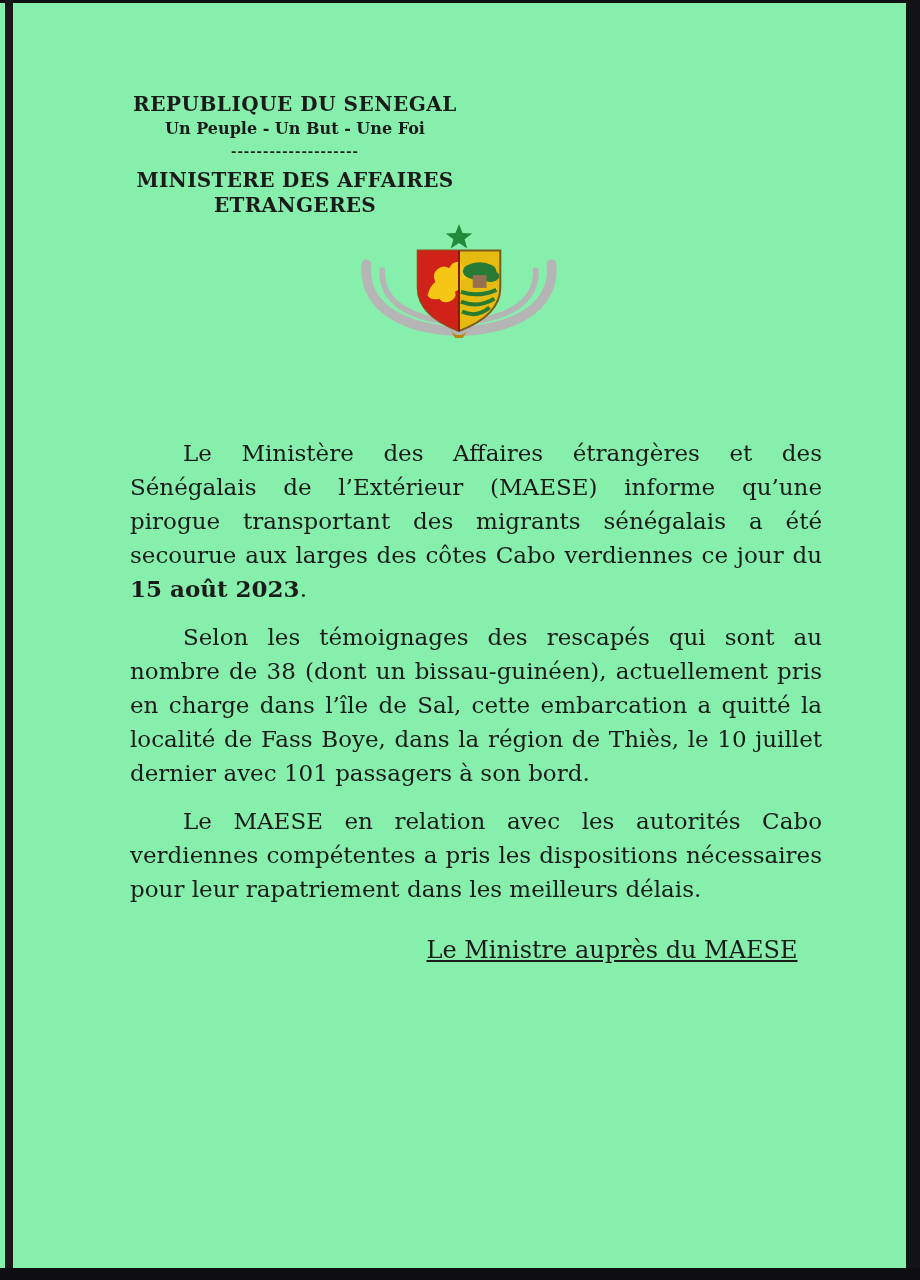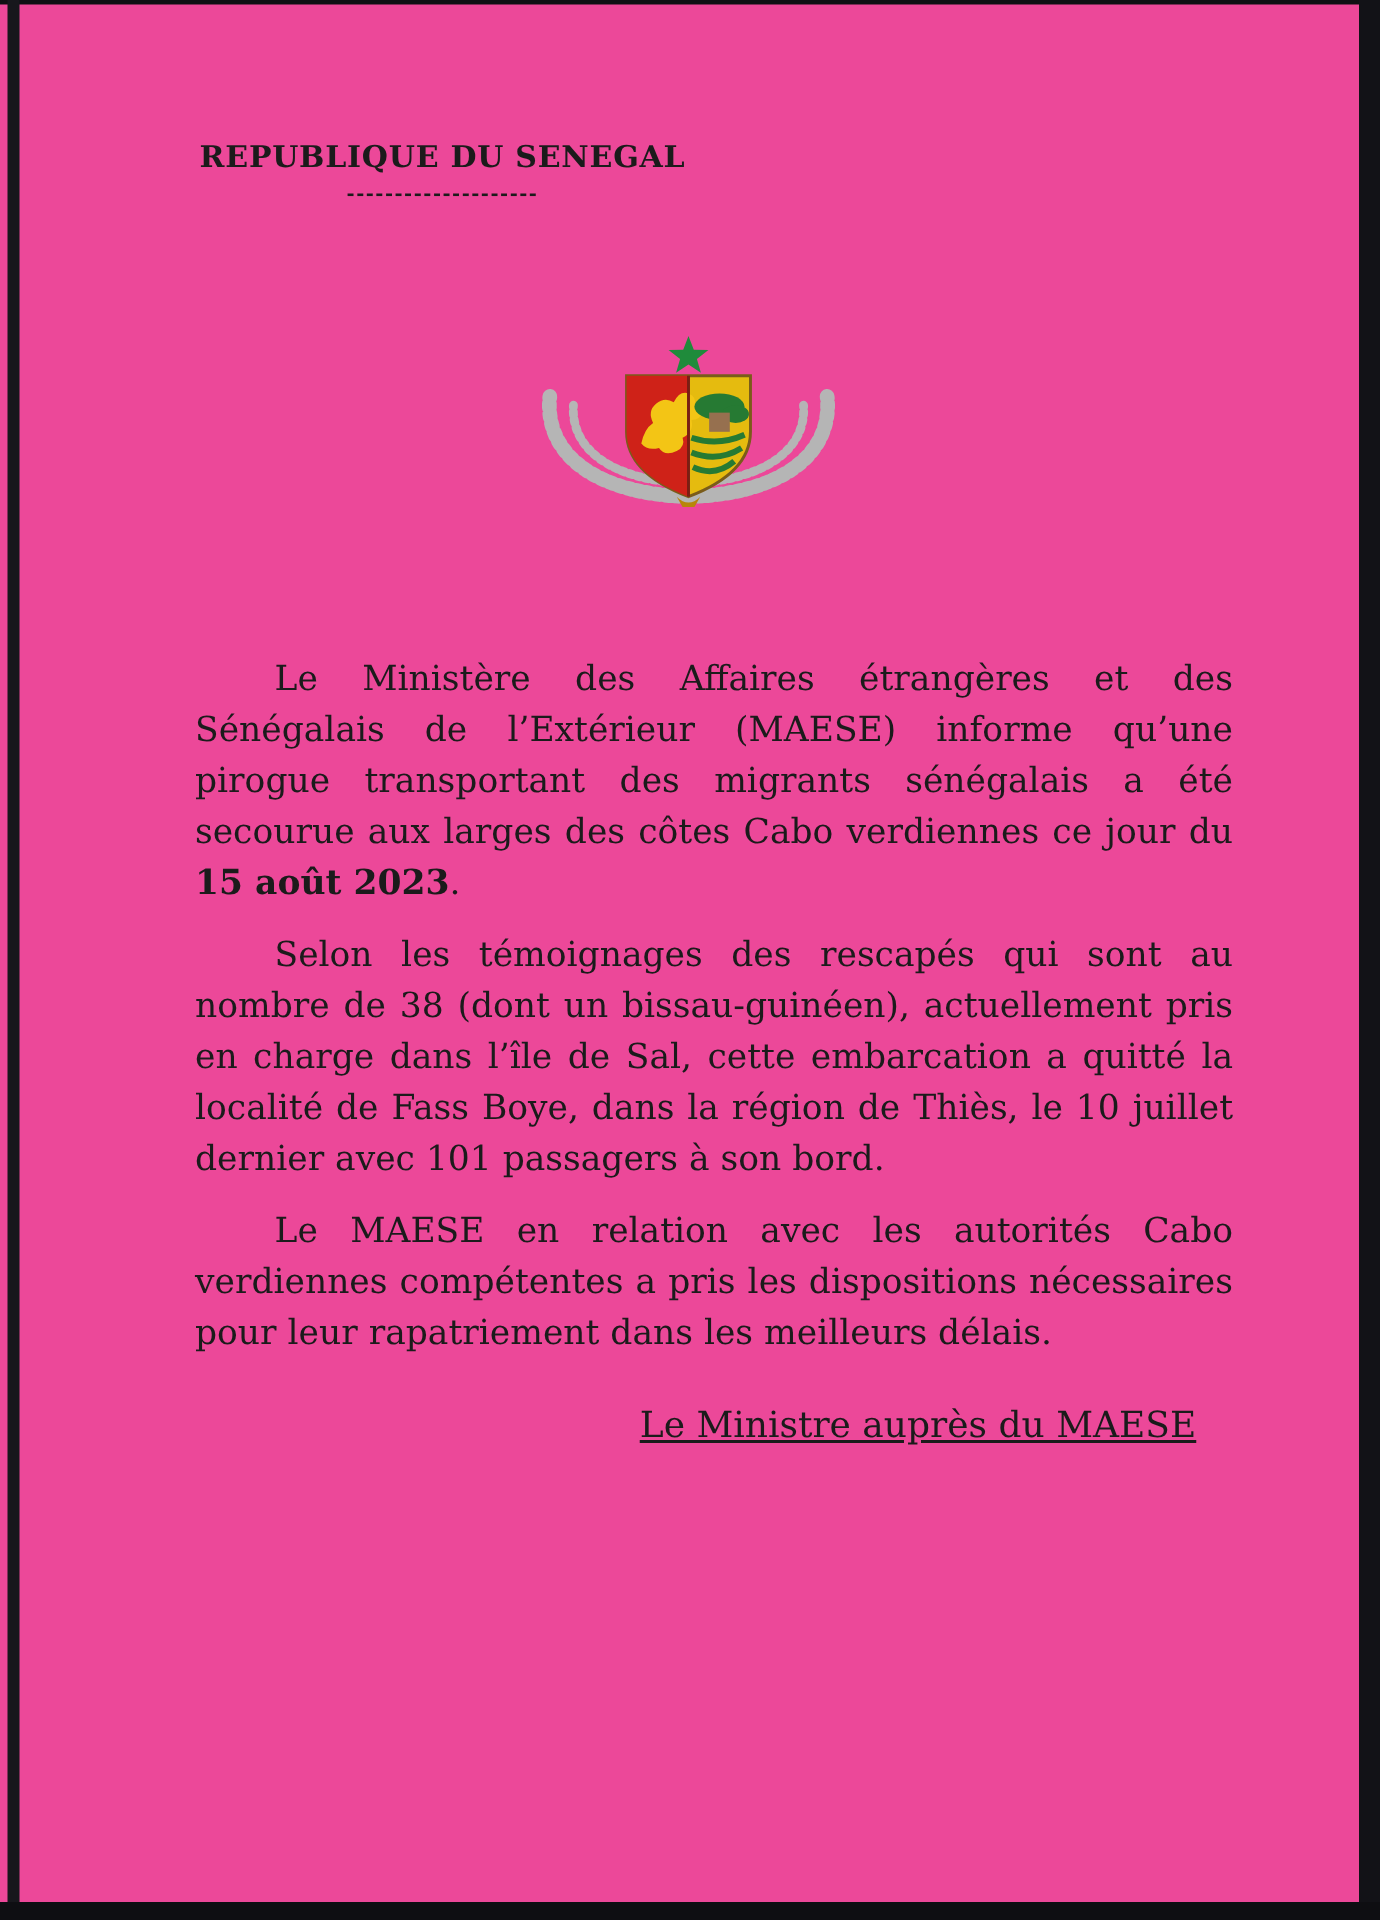--- a/index.html
+++ b/index.html
@@ -1,20 +1,20 @@
 <!DOCTYPE html>
 <html><head>
 <meta charset="utf-8">
 <style>
   html, body { margin: 0; padding: 0; background: #ffffff; }
   .page {
     position: relative;
     width: 920px;
     height: 1280px;
-    background: #ec4899;
+    background: #86efac;
     overflow: hidden;
     font-family: "DejaVu Serif", "Liberation Serif", serif;
     color: #1b1b1b;
   }
   .edge { position: absolute; }
   .edge-top    { left: 0;   top: 0;    width: 920px; height: 3px;  background: #101014; }
   .edge-left   { left: 5px; top: 0;    width: 8px;   height: 1280px; background: #17171c; }
   .edge-right  { left: 906px; top: 0;  width: 14px;  height: 1280px; background: #121217; }
   .edge-bottom { left: 0;  top: 1268px; width: 920px; height: 12px; background: #0e0e12; }
 
@@ -70,22 +70,24 @@
 
 <div class="page">
 
   <div class="edge edge-top"></div>
   <div class="edge edge-left"></div>
   <div class="edge edge-right"></div>
   <div class="edge edge-bottom"></div>
 
   <div class="header-block">
     <div class="republic">REPUBLIQUE DU SENEGAL</div>
+    <div class="motto">Un Peuple - Un But - Une Foi</div>
     <div class="divider">--------------------</div>
     <div class="ministry">
+      <div>MINISTERE DES AFFAIRES ETRANGERES</div>
     </div>
   </div>
 
   <div class="emblem">
     <svg viewBox="0 0 220 120" width="222" height="118">
 
       <path d="M110,112 C45,110 12,82 16,44" fill="none" stroke-width="10" stroke-dasharray="3 3.5" stroke-linecap="round" stroke="#b5b5b5"></path>
       <path d="M110,112 C175,110 208,82 204,44" fill="none" stroke-width="10" stroke-dasharray="3 3.5" stroke-linecap="round" stroke="#b5b5b5"></path>
       <path d="M110,103 C58,101 30,80 32,50" fill="none" stroke-width="6" stroke-dasharray="2.5 3" stroke-linecap="round" stroke="#b5b5b5"></path>
       <path d="M110,103 C162,101 190,80 188,50" fill="none" stroke-width="6" stroke-dasharray="2.5 3" stroke-linecap="round" stroke="#b5b5b5"></path>

